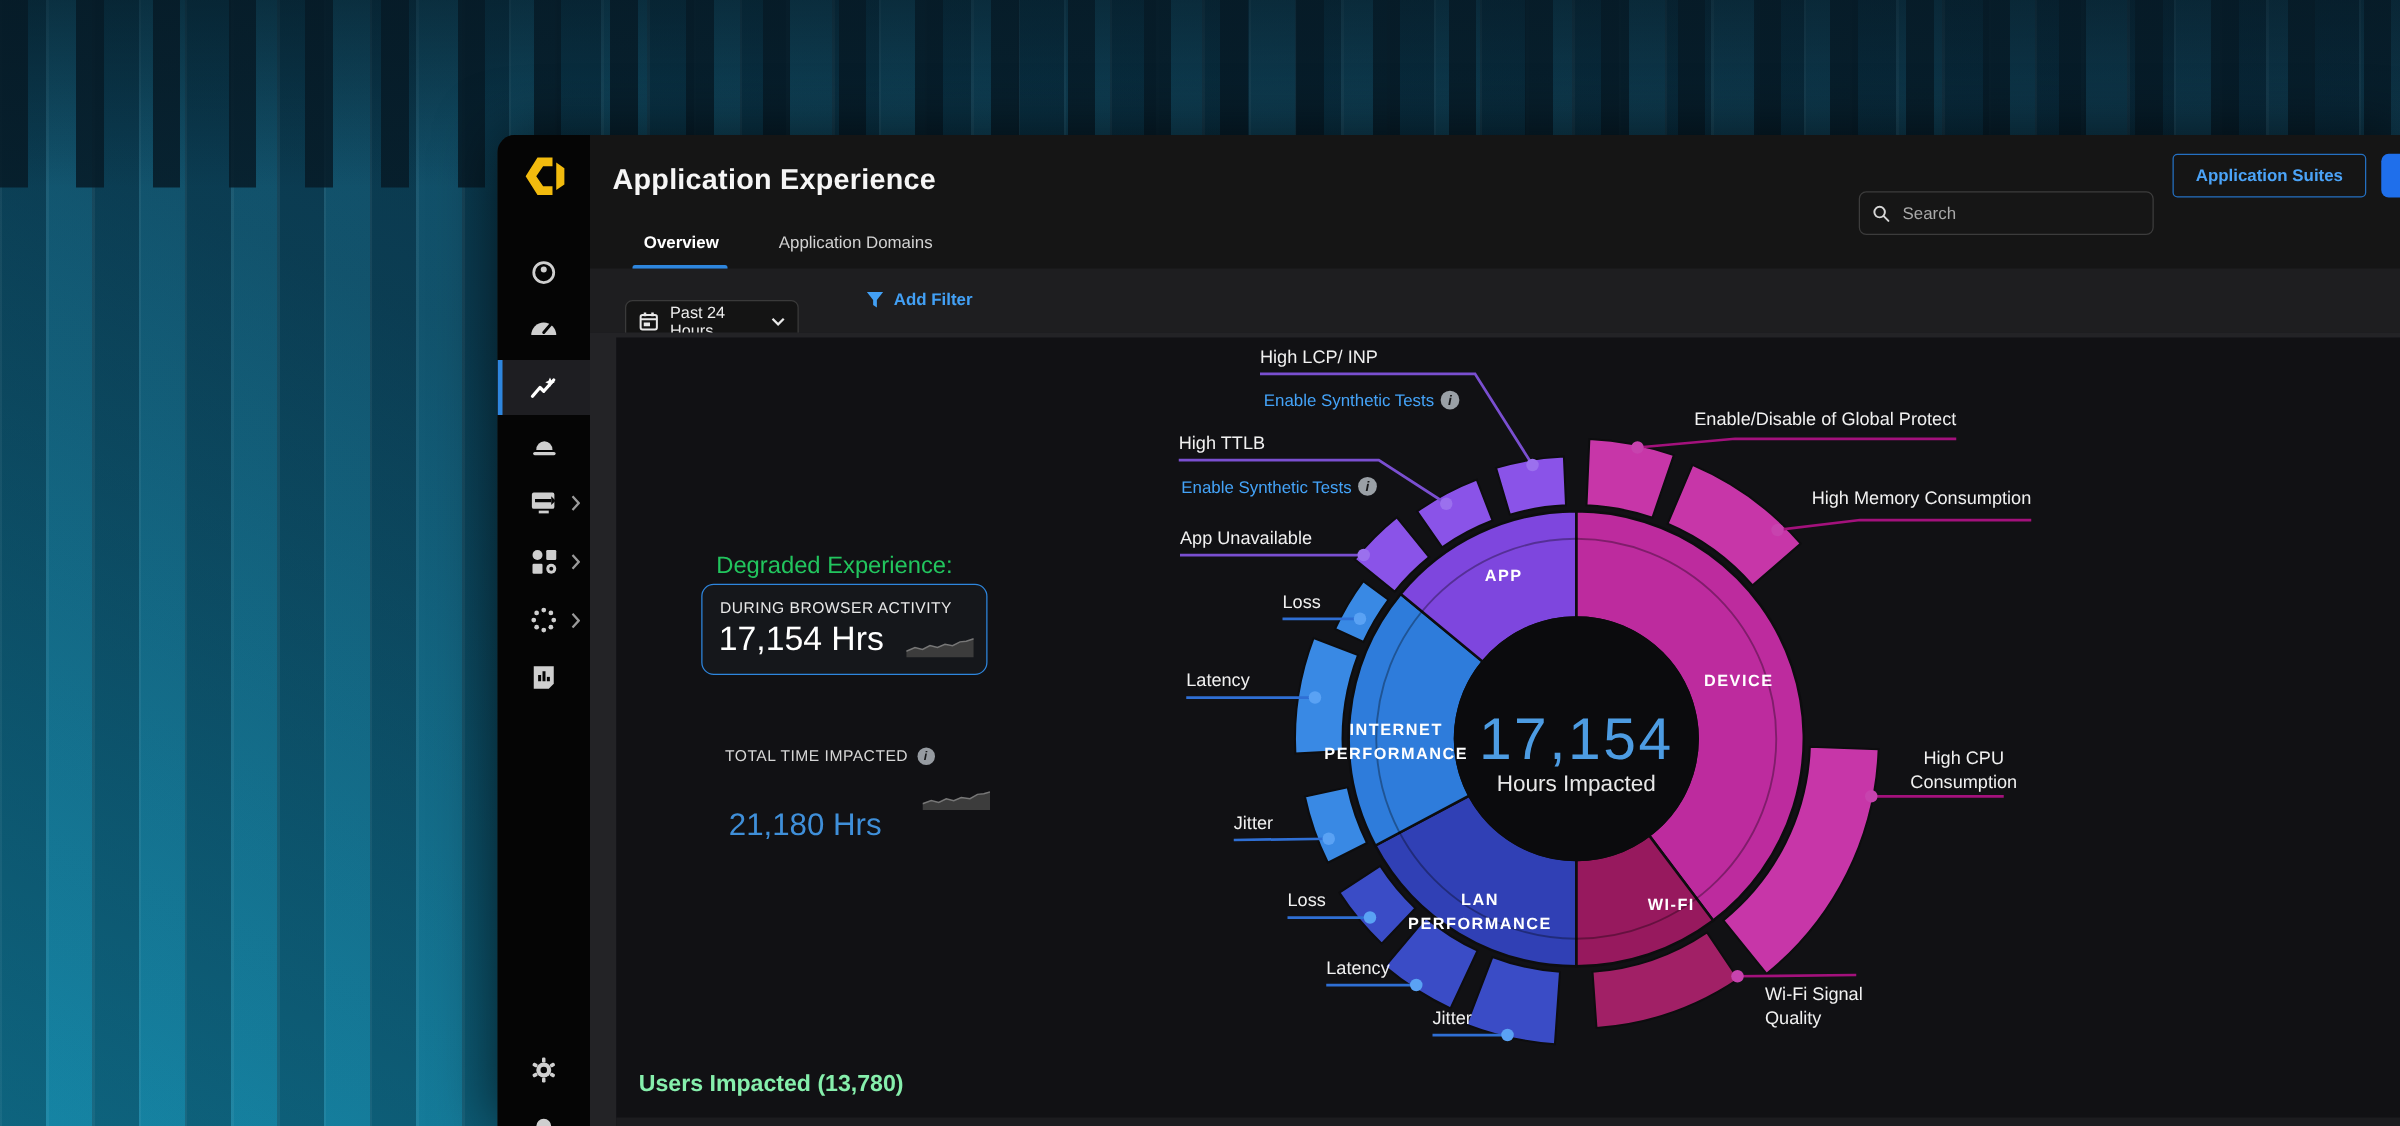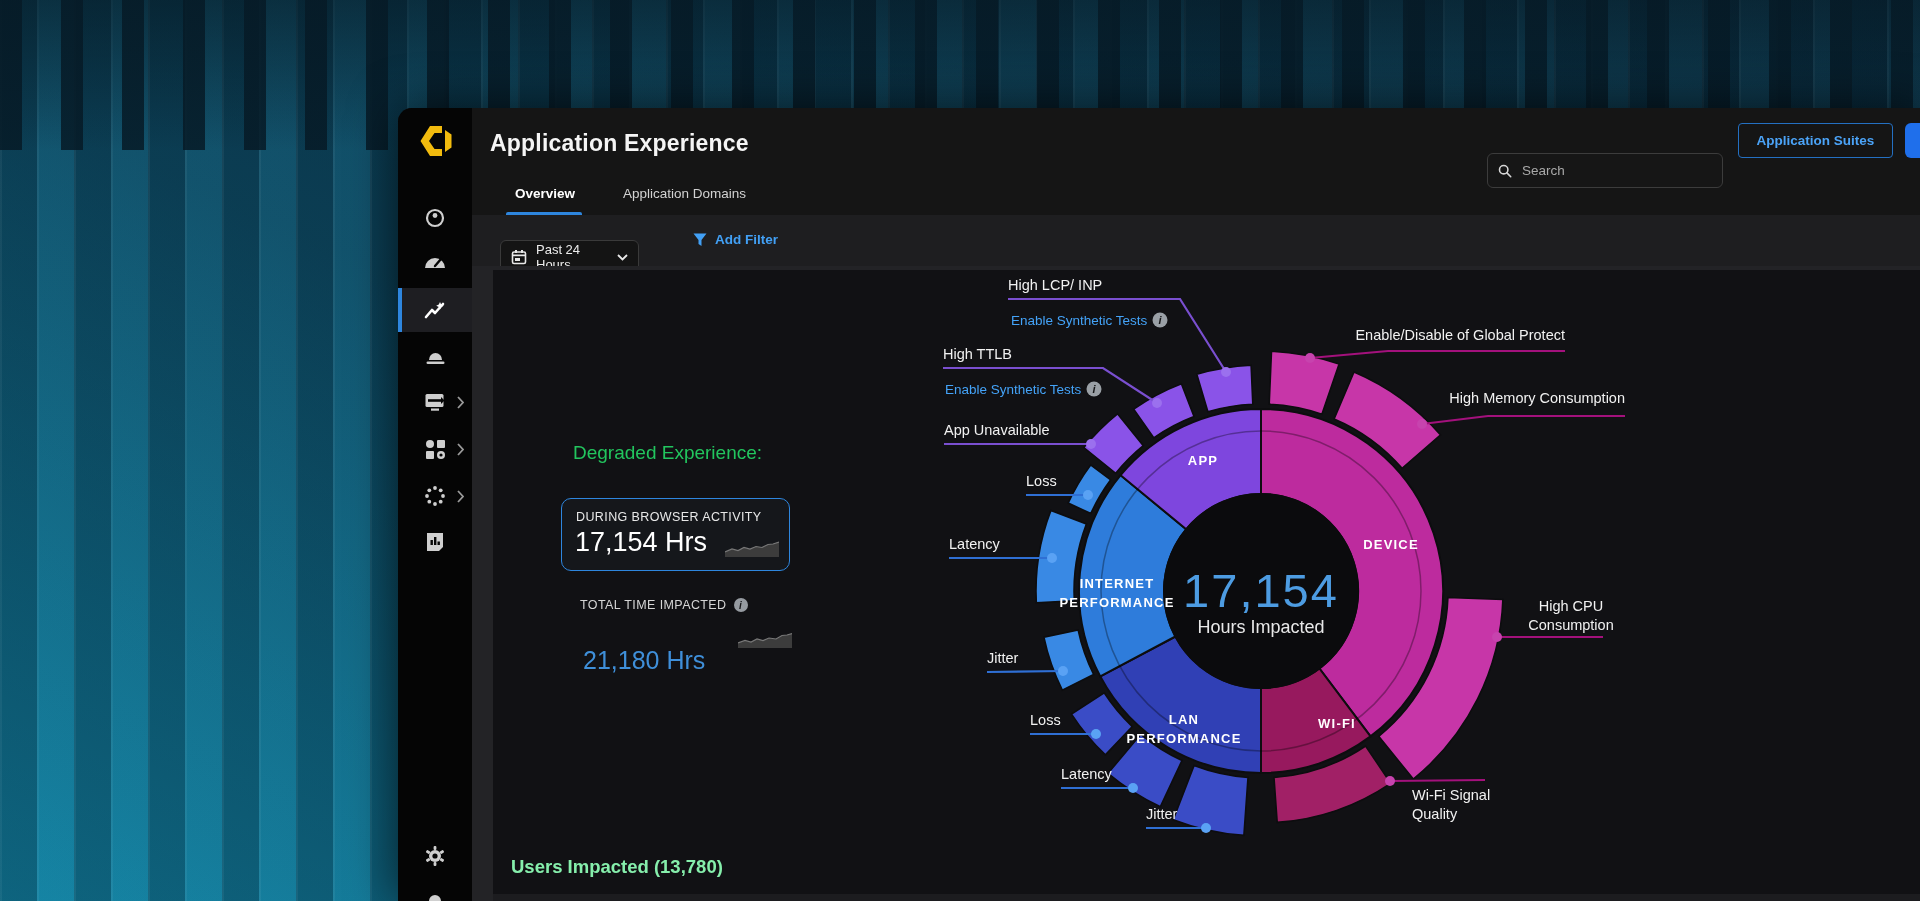--- a/index.html
+++ b/index.html
@@ -54,21 +54,21 @@
   .filterbar{position:absolute;left:74px;top:107px;right:0;height:51px;background:#1e1e20;}
   .time-range{position:absolute;left:28px;top:9px;width:139px;height:34px;box-sizing:border-box;background:#141414;
     border:1px solid #3a3a3a;border-radius:6px;display:flex;align-items:center;padding:0 10px;gap:9px;cursor:pointer;margin-top:16px;}
   .time-range span{color:#ececec;font-size:13px;flex:1;}
   .add-filter{position:absolute;left:221px;top:17px;display:flex;align-items:center;gap:8px;cursor:pointer;}
   .add-filter span{color:#42a0f5;font-size:13.5px;font-weight:600;}
   
   .content{position:absolute;left:74px;top:158px;right:0;bottom:0;background:#232326;}
   .panel{position:absolute;left:21px;top:4px;right:0;bottom:0;background:#111114;}
   .kpi-heading{position:absolute;left:175px;top:334px;font-size:19px;color:#22c55e;text-align:center;}
-  .kpi-card{position:absolute;left:163px;top:390px;width:229px;height:73px;box-sizing:border-box;
+  .kpi-card{position:absolute;left:163px;top:359px;width:229px;height:73px;box-sizing:border-box;
     border:1.5px solid #2e86de;border-radius:10px;background:#15171b;cursor:pointer;}
   .kpi-card .lbl{position:absolute;left:14px;top:11px;font-size:12.5px;letter-spacing:.4px;color:#e8e8e8;}
   .kpi-card .val{position:absolute;left:13px;top:28px;font-size:27px;color:#ffffff;}
   .kpi-card svg.spark{position:absolute;right:10px;bottom:13px;}
   .total-label{position:absolute;left:182px;top:490px;font-size:12.5px;letter-spacing:.4px;color:#d6d6d6;display:flex;align-items:center;gap:7px;}
   .info-dot{display:inline-flex;width:14px;height:14px;border-radius:50%;background:#969ba1;color:#17181a;
     font-size:10px;font-weight:700;align-items:center;justify-content:center;font-style:italic;}
   .total-value{position:absolute;left:185px;top:510px;font-size:25px;color:#3f8fd9;margin-top:28px;}
   .total-spark{position:absolute;left:340px;top:522px;}
   .users-impacted{position:absolute;left:113px;top:748px;font-size:18.5px;font-weight:600;color:#86efac;}

